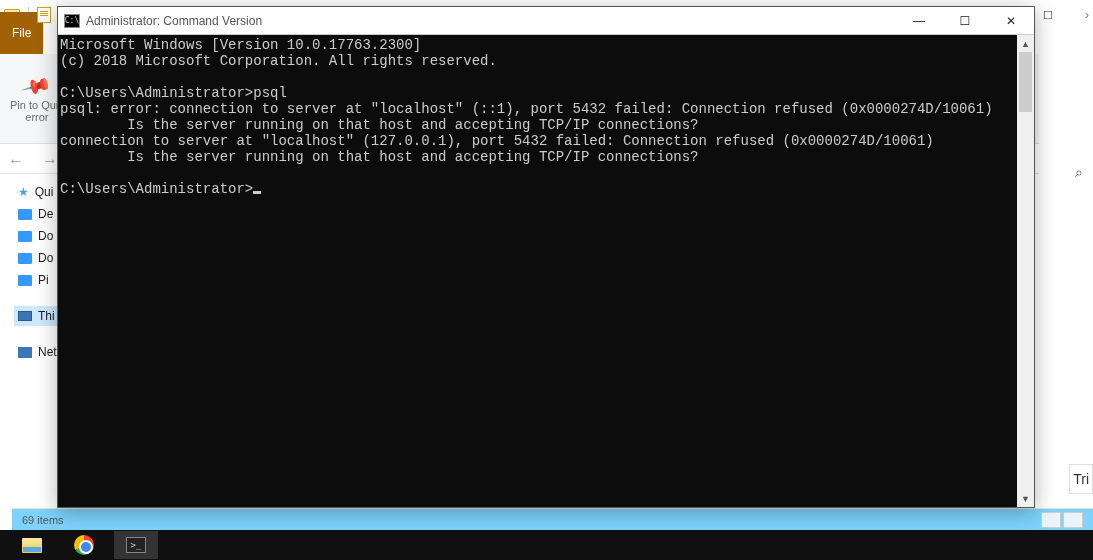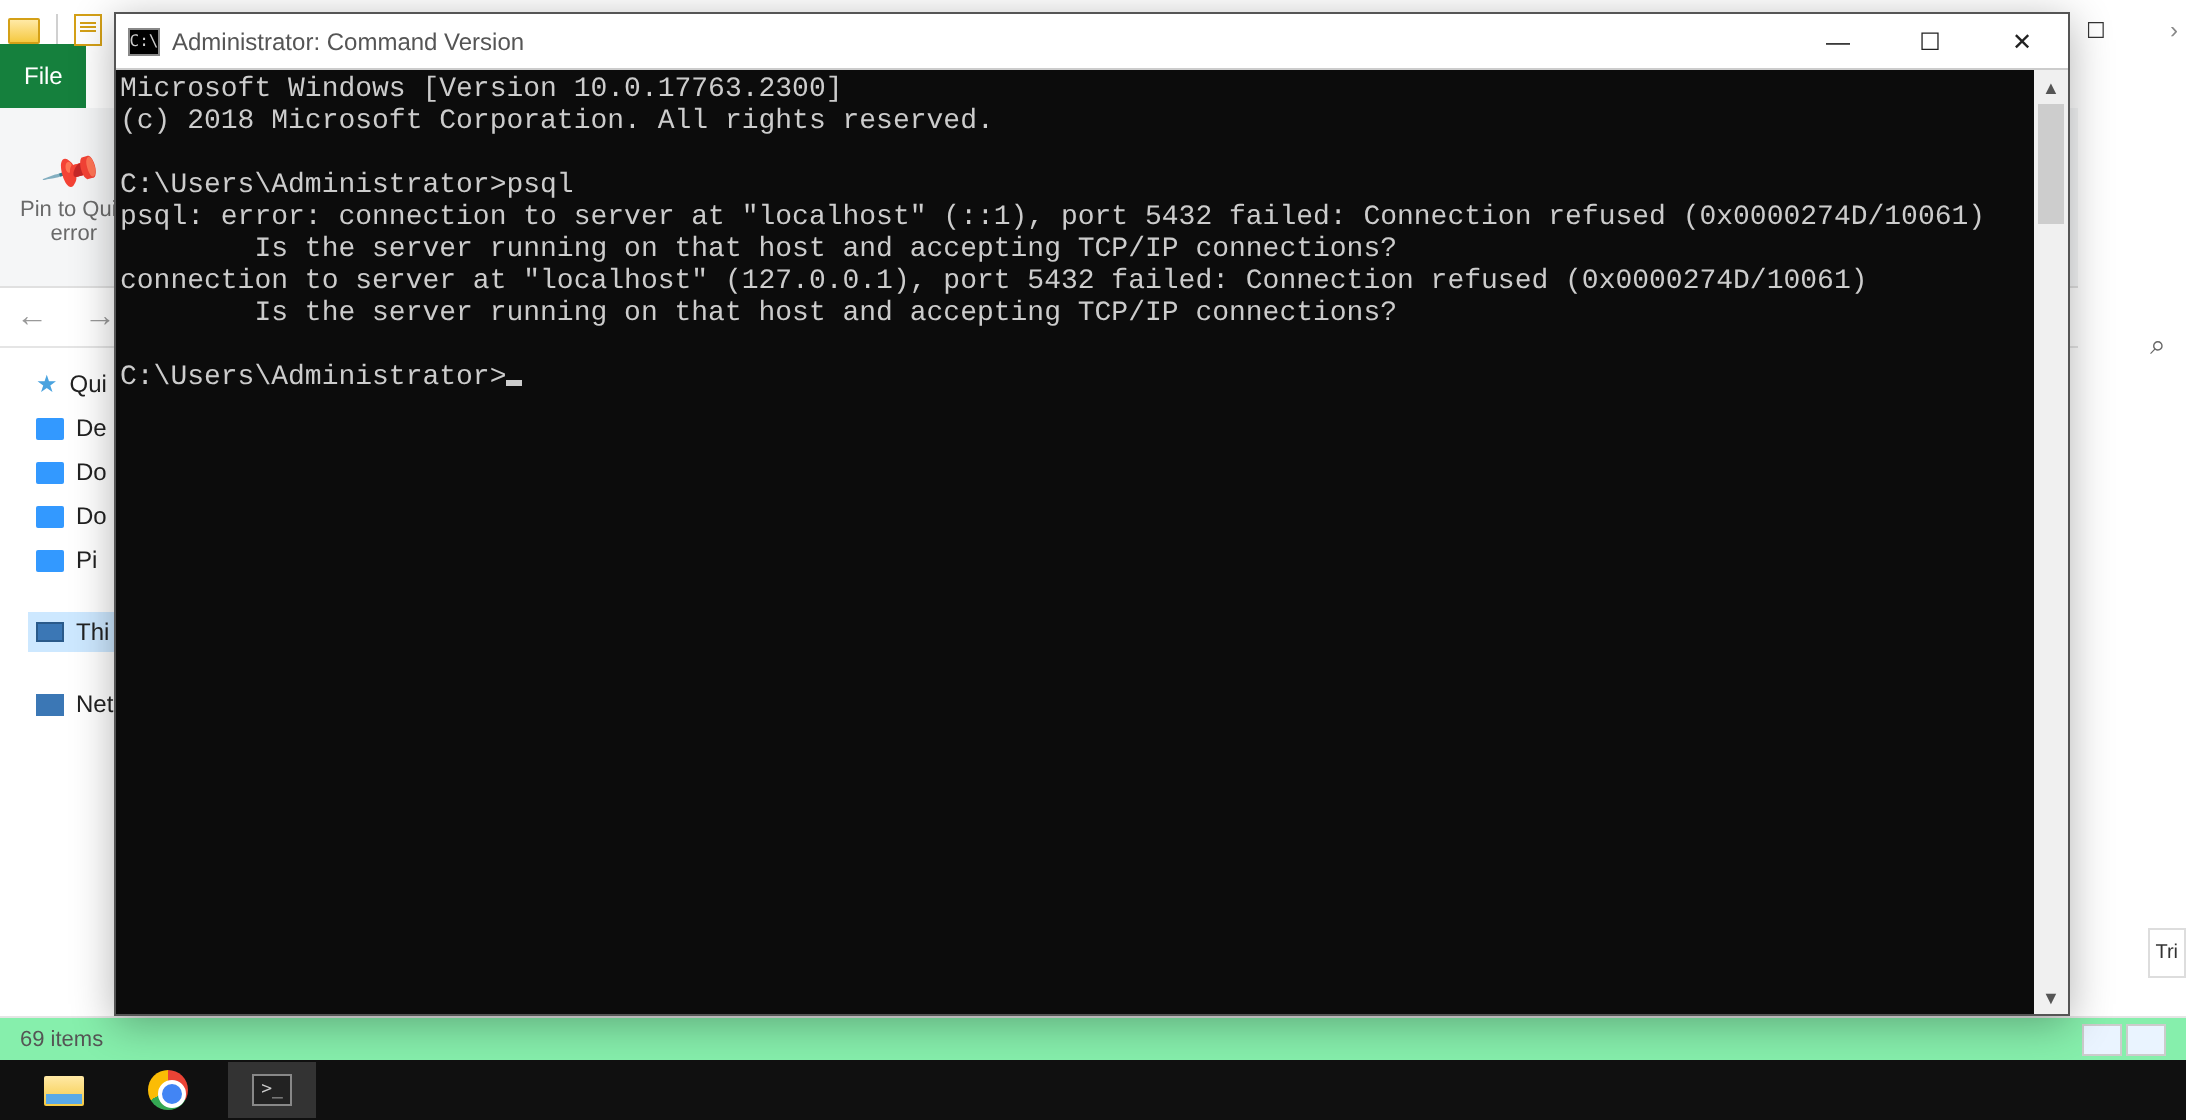--- a/index.html
+++ b/index.html
@@ -50,25 +50,25 @@
       height: 6px;
       background: repeating-linear-gradient(#d4a017 0 1px, transparent 1px 2px);
     }
     .explorer-tabs {
       height: 24px;
       display: flex;
       align-items: flex-end;
       background: #fff;
     }
     .file-tab {
-      background: #15803d;
+      background: #a16207;
       color: #fff;
       padding: 4px 12px;
       font-size: 12px;
-      height: 32px;
+      height: 42px;
       display: flex;
       align-items: center;
     }
     .explorer-ribbon {
       height: 90px;
       background: #f5f6f7;
       border-bottom: 1px solid #e0e0e0;
       display: flex;
       align-items: center;
       padding-left: 10px;
@@ -117,29 +117,29 @@
     }
     .sidebar-item.selected {
       background: #cde8ff;
     }
     .star-icon { color: #4aa3df; }
     .desktop-icon { width: 14px; height: 11px; background: #3399ff; border-radius: 1px; }
     .pc-icon { width: 14px; height: 10px; background: #3b77b5; display: inline-block; border: 1px solid #2a5a8a; }
     .net-icon { width: 14px; height: 11px; background: #3b77b5; display: inline-block; }
     .explorer-status {
       position: absolute;
-      bottom: 30px; left: 0; right: 0;
+      bottom: 30px; left: 12px; right: 0;
       height: 22px;
       border-top: 1px solid #e5e5e5;
       display: flex;
       align-items: center;
       padding-left: 10px;
       font-size: 11px;
       color: #555;
-      background: #86efac;
+      background: #7dd3fc;
       justify-content: space-between;
       padding-right: 10px;
     }
     .view-toggles {
       display: flex;
       gap: 2px;
     }
     .view-btn {
       width: 20px; height: 16px;
       border: 1px solid #ccc;
@@ -163,21 +163,21 @@
     }
     .rw-max { font-size: 11px; color: #333; }
     .rw-chevron { font-size: 12px; color: #888; }
     .right-trial {
       position: absolute;
       right: 0;
       top: 464px;
       background: #fff;
       border: 1px solid #ddd;
       padding: 6px 3px;
-      font-size: 10px;
+      font-size: 14px;
       color: #333;
     }
 
     
     .cmd-window {
       position: absolute;
       left: 57px;
       top: 6px;
       width: 978px;
       height: 502px;

